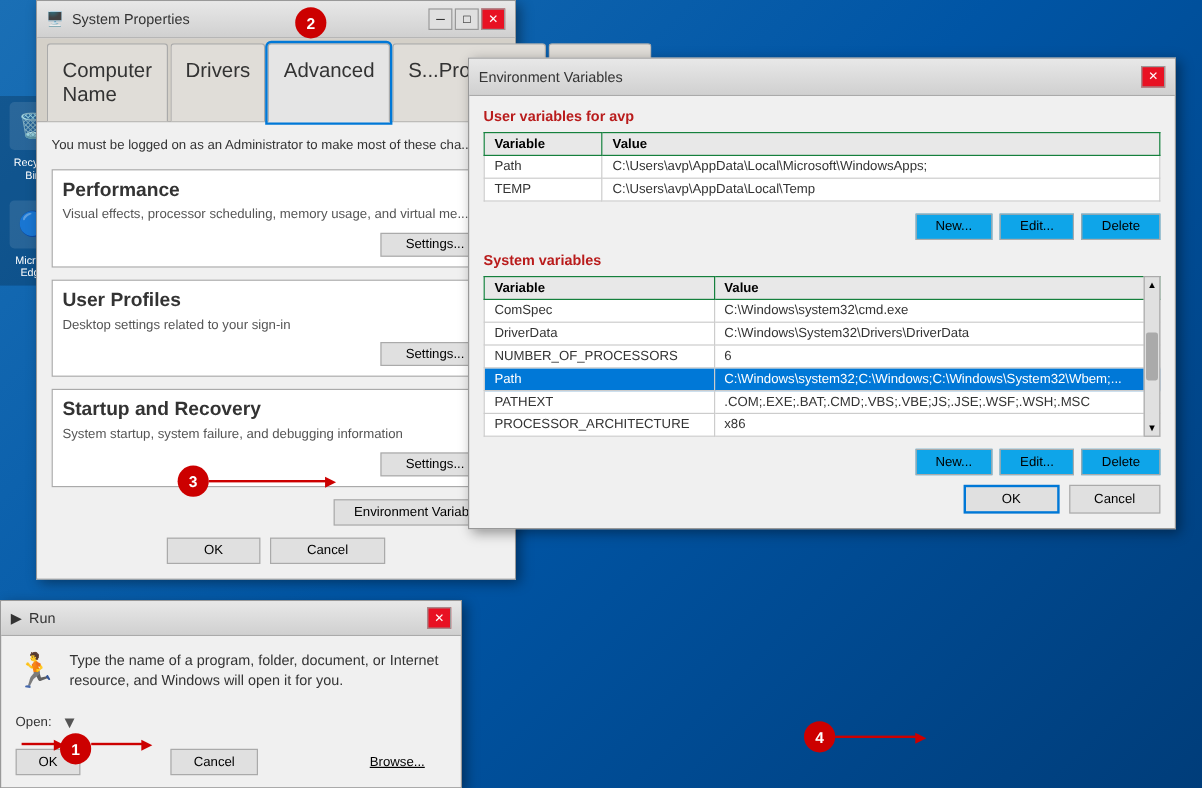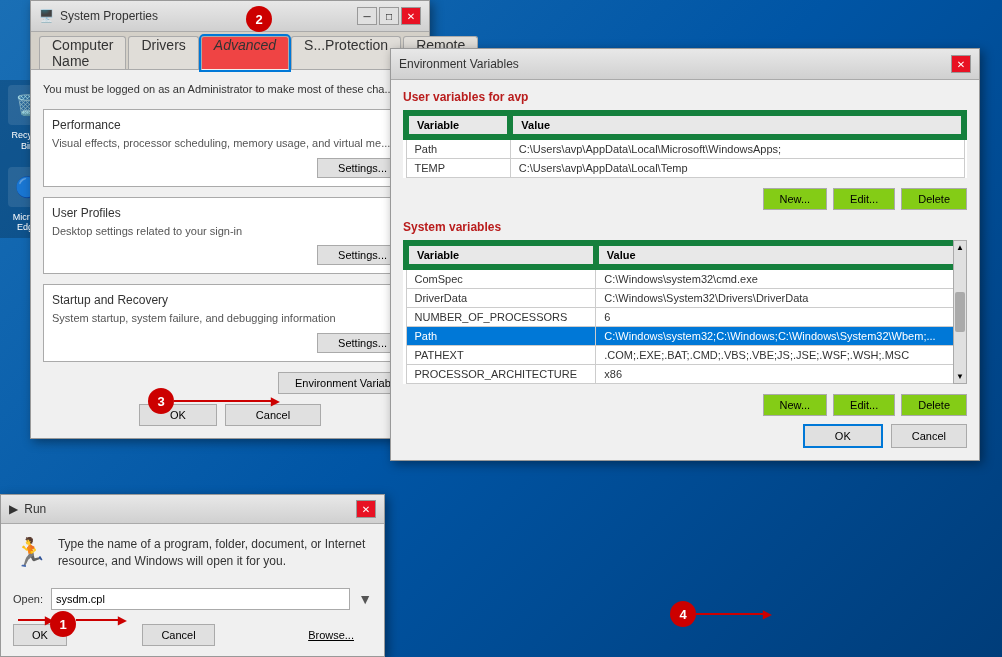--- a/index.html
+++ b/index.html
@@ -67,58 +67,57 @@
 
     
     .tabs-container {
       display: flex;
       background: #d4d0c8;
       border-bottom: 1px solid #aaa;
       padding: 4px 8px 0;
       gap: 2px;
     }
     .tab {
-      padding: 0 12px;
+      padding: 12px 12px;
       border: 1px solid #aaa;
       border-bottom: none;
       background: #e0ddd8;
       cursor: pointer;
-      font-size: 14px;
+      font-size: 17px;
       color: #333;
       border-radius: 3px 3px 0 0;
     }
     .tab.active {
-      background: #ef4444;
+      background: #e5e5e5;
       border-bottom: 1px solid #f0f0f0;
       margin-bottom: -1px;
       font-weight: normal;
       outline: 2px solid #0078d7;
-      font-style: italic;
     }
 
     .dialog-content {
       padding: 12px;
       background: #f0f0f0;
     }
     .admin-notice {
       font-size: 11px;
       color: #333;
       margin-bottom: 12px;
       line-height: 1.4;
     }
 
     .section-box {
       border: 1px solid #aaa;
       background: white;
       padding: 8px;
       margin-bottom: 10px;
     }
     .section-title {
-      font-size: 12px;
-      font-weight: normal;
+      font-size: 16px;
+      font-weight: bold;
       color: #333;
       margin-bottom: 4px;
     }
     .section-desc {
       font-size: 11px;
       color: #555;
       line-height: 1.4;
     }
     .section-btn-row {
       display: flex;
@@ -182,21 +181,21 @@
       margin-bottom: 6px;
     }
     .env-table {
       width: 100%;
       border-collapse: collapse;
       background: white;
       border: 1px solid #aaa;
     }
     .env-table th {
       background: #e8e8e8;
-      border: 6px solid #15803d;
+      border: 1px solid #15803d;
       padding: 3px 8px;
       font-size: 11px;
       font-weight: bold;
       text-align: left;
     }
     .env-table td {
       border: 1px solid #ccc;
       padding: 3px 8px;
       font-size: 11px;
       color: #333;
@@ -208,21 +207,21 @@
 
     .env-btn-group {
       display: flex;
       gap: 6px;
       justify-content: flex-end;
       margin: 6px 12px;
     }
     .env-action-btn {
       padding: 4px 16px;
       border: 1px solid #aaa;
-      background: #84cc16;
+      background: #0ea5e9;
       cursor: pointer;
       font-size: 11px;
     }
 
     .env-dialog-bottom {
       display: flex;
       justify-content: flex-end;
       gap: 8px;
       margin: 8px 12px 12px;
     }
@@ -538,21 +537,20 @@
     <div class="dialog-controls">
       <div class="dialog-btn close">✕</div>
     </div>
   </div>
   <div class="run-content">
     <div class="run-icon">🏃</div>
     <div class="run-text">Type the name of a program, folder, document, or Internet resource, and Windows will open it for you.</div>
   </div>
   <div class="run-open-row">
     <span class="run-open-label">Open:</span>
-    <input class="run-open-input" type="text" value="sysdm.cpl" style="">
     <span class="run-open-arrow">▼</span>
   </div>
   <div class="run-buttons-row">
     <button class="run-ok-btn">OK</button>
     <button class="run-cancel-btn">Cancel</button>
     <button class="run-browse-btn">Browse...</button>
   </div>
 </div>
 
 <div class="circle-num" style="bottom: 20px; left: 50px;">1</div>

